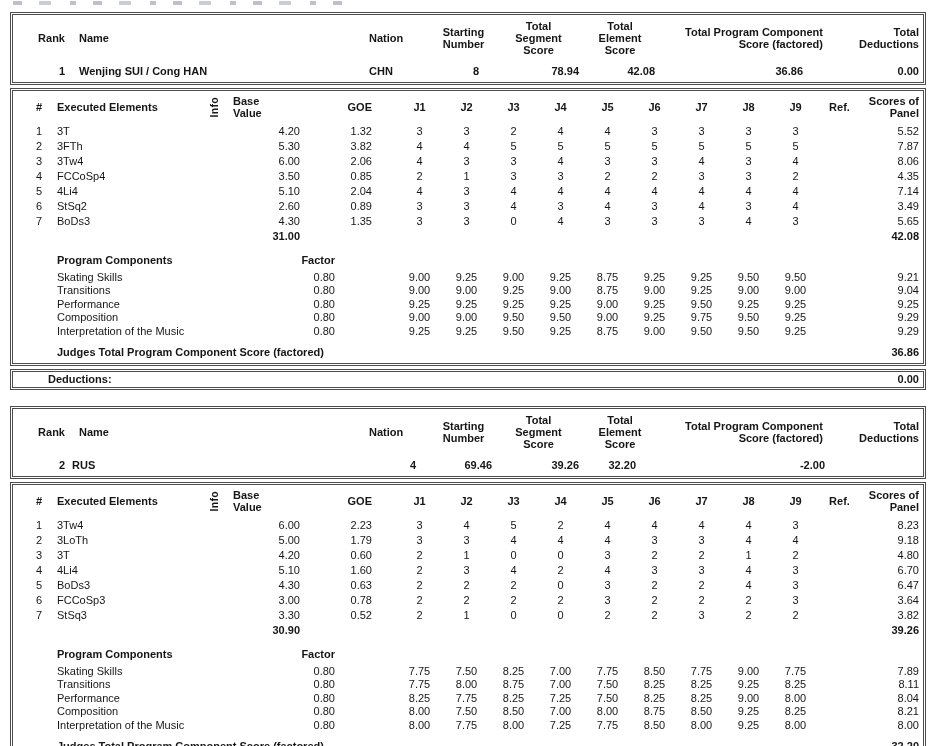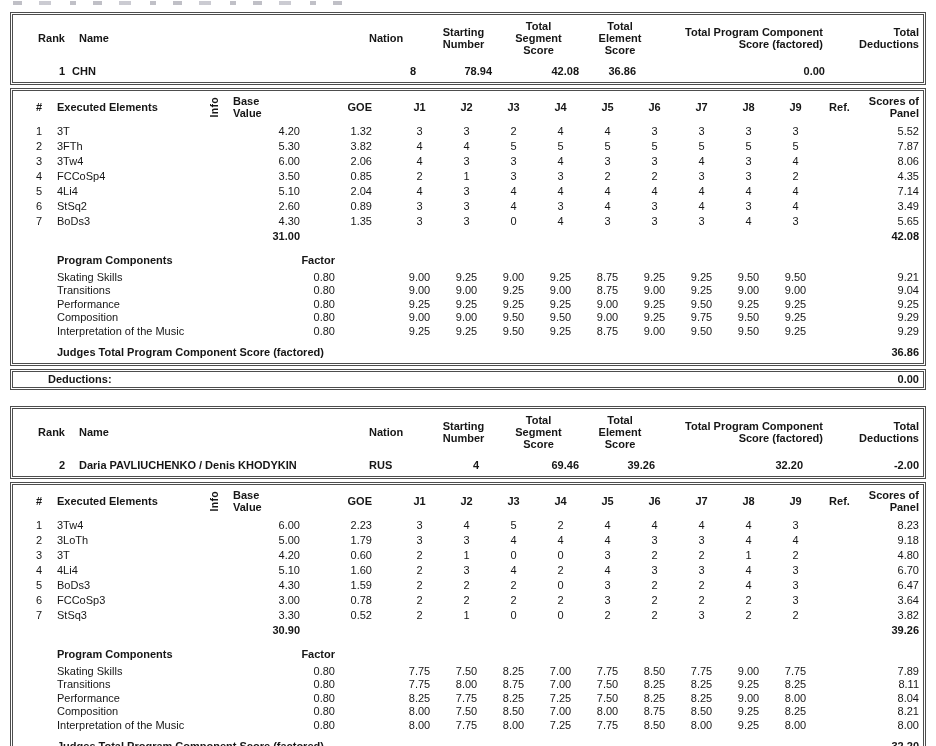--- a/index.html
+++ b/index.html
@@ -84,20 +84,21 @@
             <div class="ln">Total Program Component</div>
             <div class="ln">Score (factored)</div>
           </div>
           <div class="c r">
             <div class="ln">Total</div>
             <div class="ln">Deductions</div>
           </div>
         </div>
         <div class="hgrid hvals">
           <div class="c r prank">1</div>
+          <div class="c l pname">Wenjing SUI / Cong HAN</div>
           <div class="c l pnation">CHN</div>
           <div class="c r pstart">8</div>
           <div class="c r pseg">78.94</div>
           <div class="c r pseg">42.08</div>
           <div class="c r ppcsv">36.86</div>
           <div class="c r">0.00</div>
         </div>
       </div>
       <div class="box dbox">
         <div class="tgrid thead">
@@ -367,21 +368,20 @@
             <div class="ln">Total Program Component</div>
             <div class="ln">Score (factored)</div>
           </div>
           <div class="c r">
             <div class="ln">Total</div>
             <div class="ln">Deductions</div>
           </div>
         </div>
         <div class="hgrid hvals">
           <div class="c r prank">2</div>
-          <div class="c l pname">Daria PAVLIUCHENKO / Denis KHODYKIN</div>
           <div class="c l pnation">RUS</div>
           <div class="c r pstart">4</div>
           <div class="c r pseg">69.46</div>
           <div class="c r pseg">39.26</div>
           <div class="c r ppcsv">32.20</div>
           <div class="c r">-2.00</div>
         </div>
       </div>
       <div class="box dbox">
         <div class="tgrid thead">
@@ -478,21 +478,21 @@
           <div class="c ctr">4</div>
           <div class="c ctr">3</div>
           <div class="c ctr"></div>
           <div class="c r">6.70</div>
         </div>
         <div class="tgrid erow">
           <div class="c r phash">5</div>
           <div class="c l pname">BoDs3</div>
           <div class="c ctr"></div>
           <div class="c r pbasev">4.30</div>
-          <div class="c r pgoe">1.59</div>
+          <div class="c r pgoe">0.63</div>
           <div class="c ctr">2</div>
           <div class="c ctr">2</div>
           <div class="c ctr">2</div>
           <div class="c ctr">0</div>
           <div class="c ctr">3</div>
           <div class="c ctr">2</div>
           <div class="c ctr">2</div>
           <div class="c ctr">4</div>
           <div class="c ctr">3</div>
           <div class="c ctr"></div>

